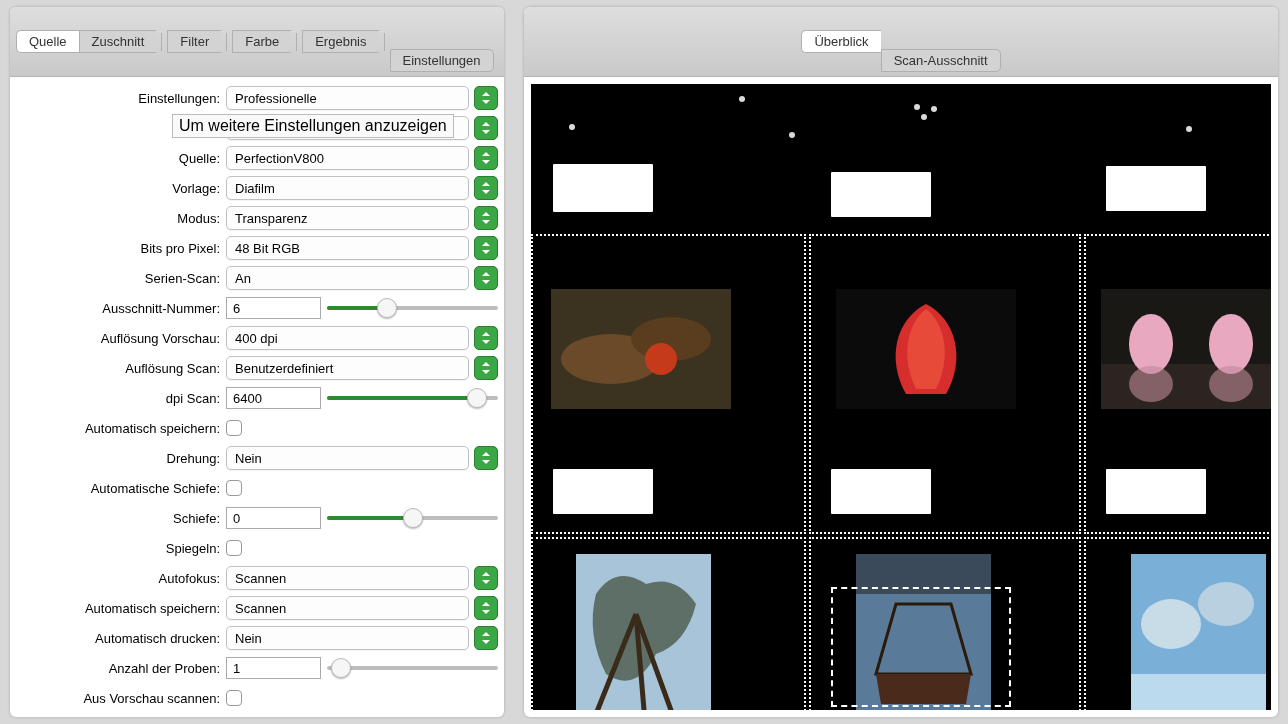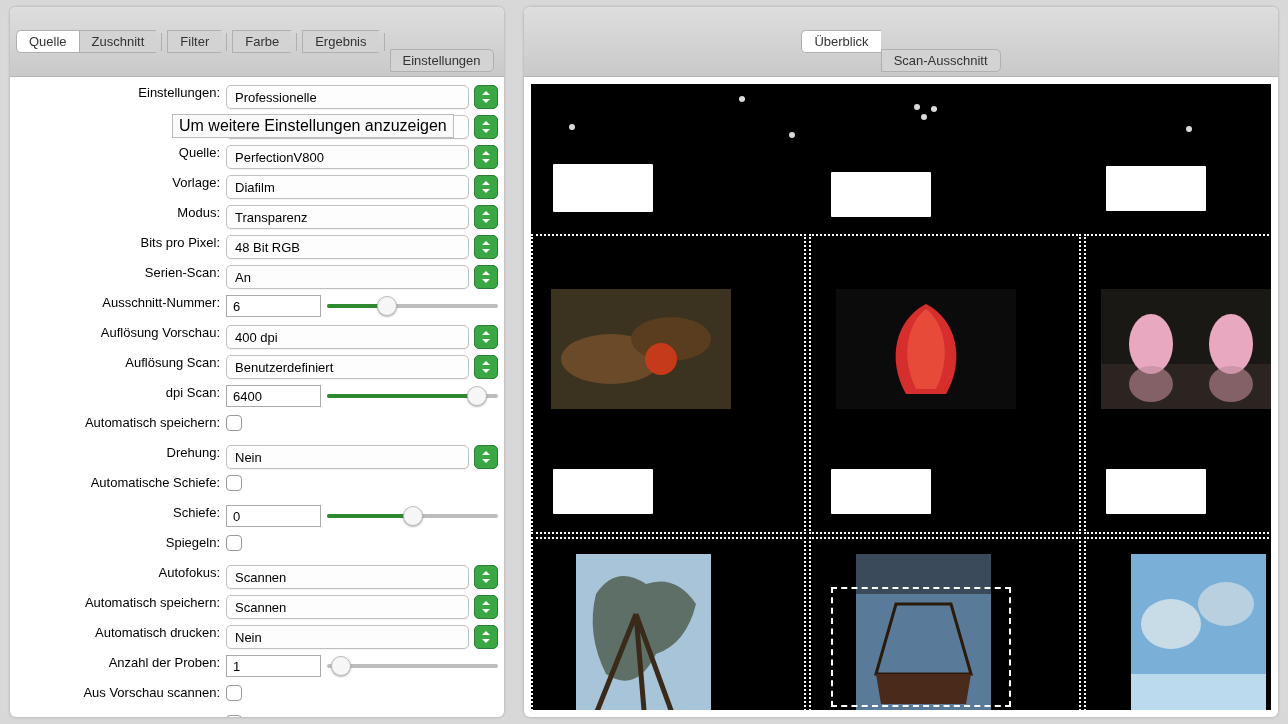--- a/index.html
+++ b/index.html
@@ -12,21 +12,21 @@
 .tabbar { display: flex; border-radius: 6px 6px 0 0; background: linear-gradient(#dedede,#c9c9c9); border-bottom: 1px solid #b5b5b5; padding: 4px 6px; gap: 0; align-items: center; }
 .tabbar.right { justify-content: center; align-items: center; }
 .tab { padding: 3px 12px; border: 1px solid #b0b0b0; background: #d3d3d3; color: #333; cursor: pointer; border-right: none; }
 .tab:first-child { border-radius: 5px 0 0 5px; }
 .tab:last-child { border-radius: 0 5px 5px 0; border-right: 1px solid #b0b0b0; margin-top: 38px; }
 .tab.active { background: #fff; }
 .tabsep { width: 1px; height: 18px; background: #b0b0b0; margin: 0 5px; }
 
 
 .settings { padding: 8px 6px; overflow: hidden; }
-.row { display: flex; align-items: flex-start; margin-bottom: 4px; min-height: 26px; }
+.row { display: flex; align-items: center; margin-bottom: 4px; min-height: 26px; }
 .lbl { width: 210px; text-align: right; padding-right: 6px; color: #000; }
 .ctl { flex: 1; display: flex; align-items: center; gap: 6px; }
 
 .dropdown { flex: 1; display: flex; align-items: center; border: 1px solid #c0c0c0; border-radius: 5px; height: 24px; background: #fdfdfd; box-shadow: inset 0 1px 0 #fff, 0 1px 1px rgba(0,0,0,0.05); }
 .dropdown .dval { flex: 1; padding: 0 8px; }
 .dropbtn { width: 24px; height: 24px; background: #3aa644; border: 1px solid #2c7d34; border-radius: 5px; display: flex; flex-direction: column; align-items: center; justify-content: center; gap: 1px; margin-left: -1px; }
 .dropbtn svg { display: block; }
 
 .textin { width: 95px; height: 22px; border: 1px solid #aaa; background: #fff; padding: 0 6px; }
 .chk { width: 16px; height: 16px; border: 1px solid #999; border-radius: 4px; background: #fff; }

